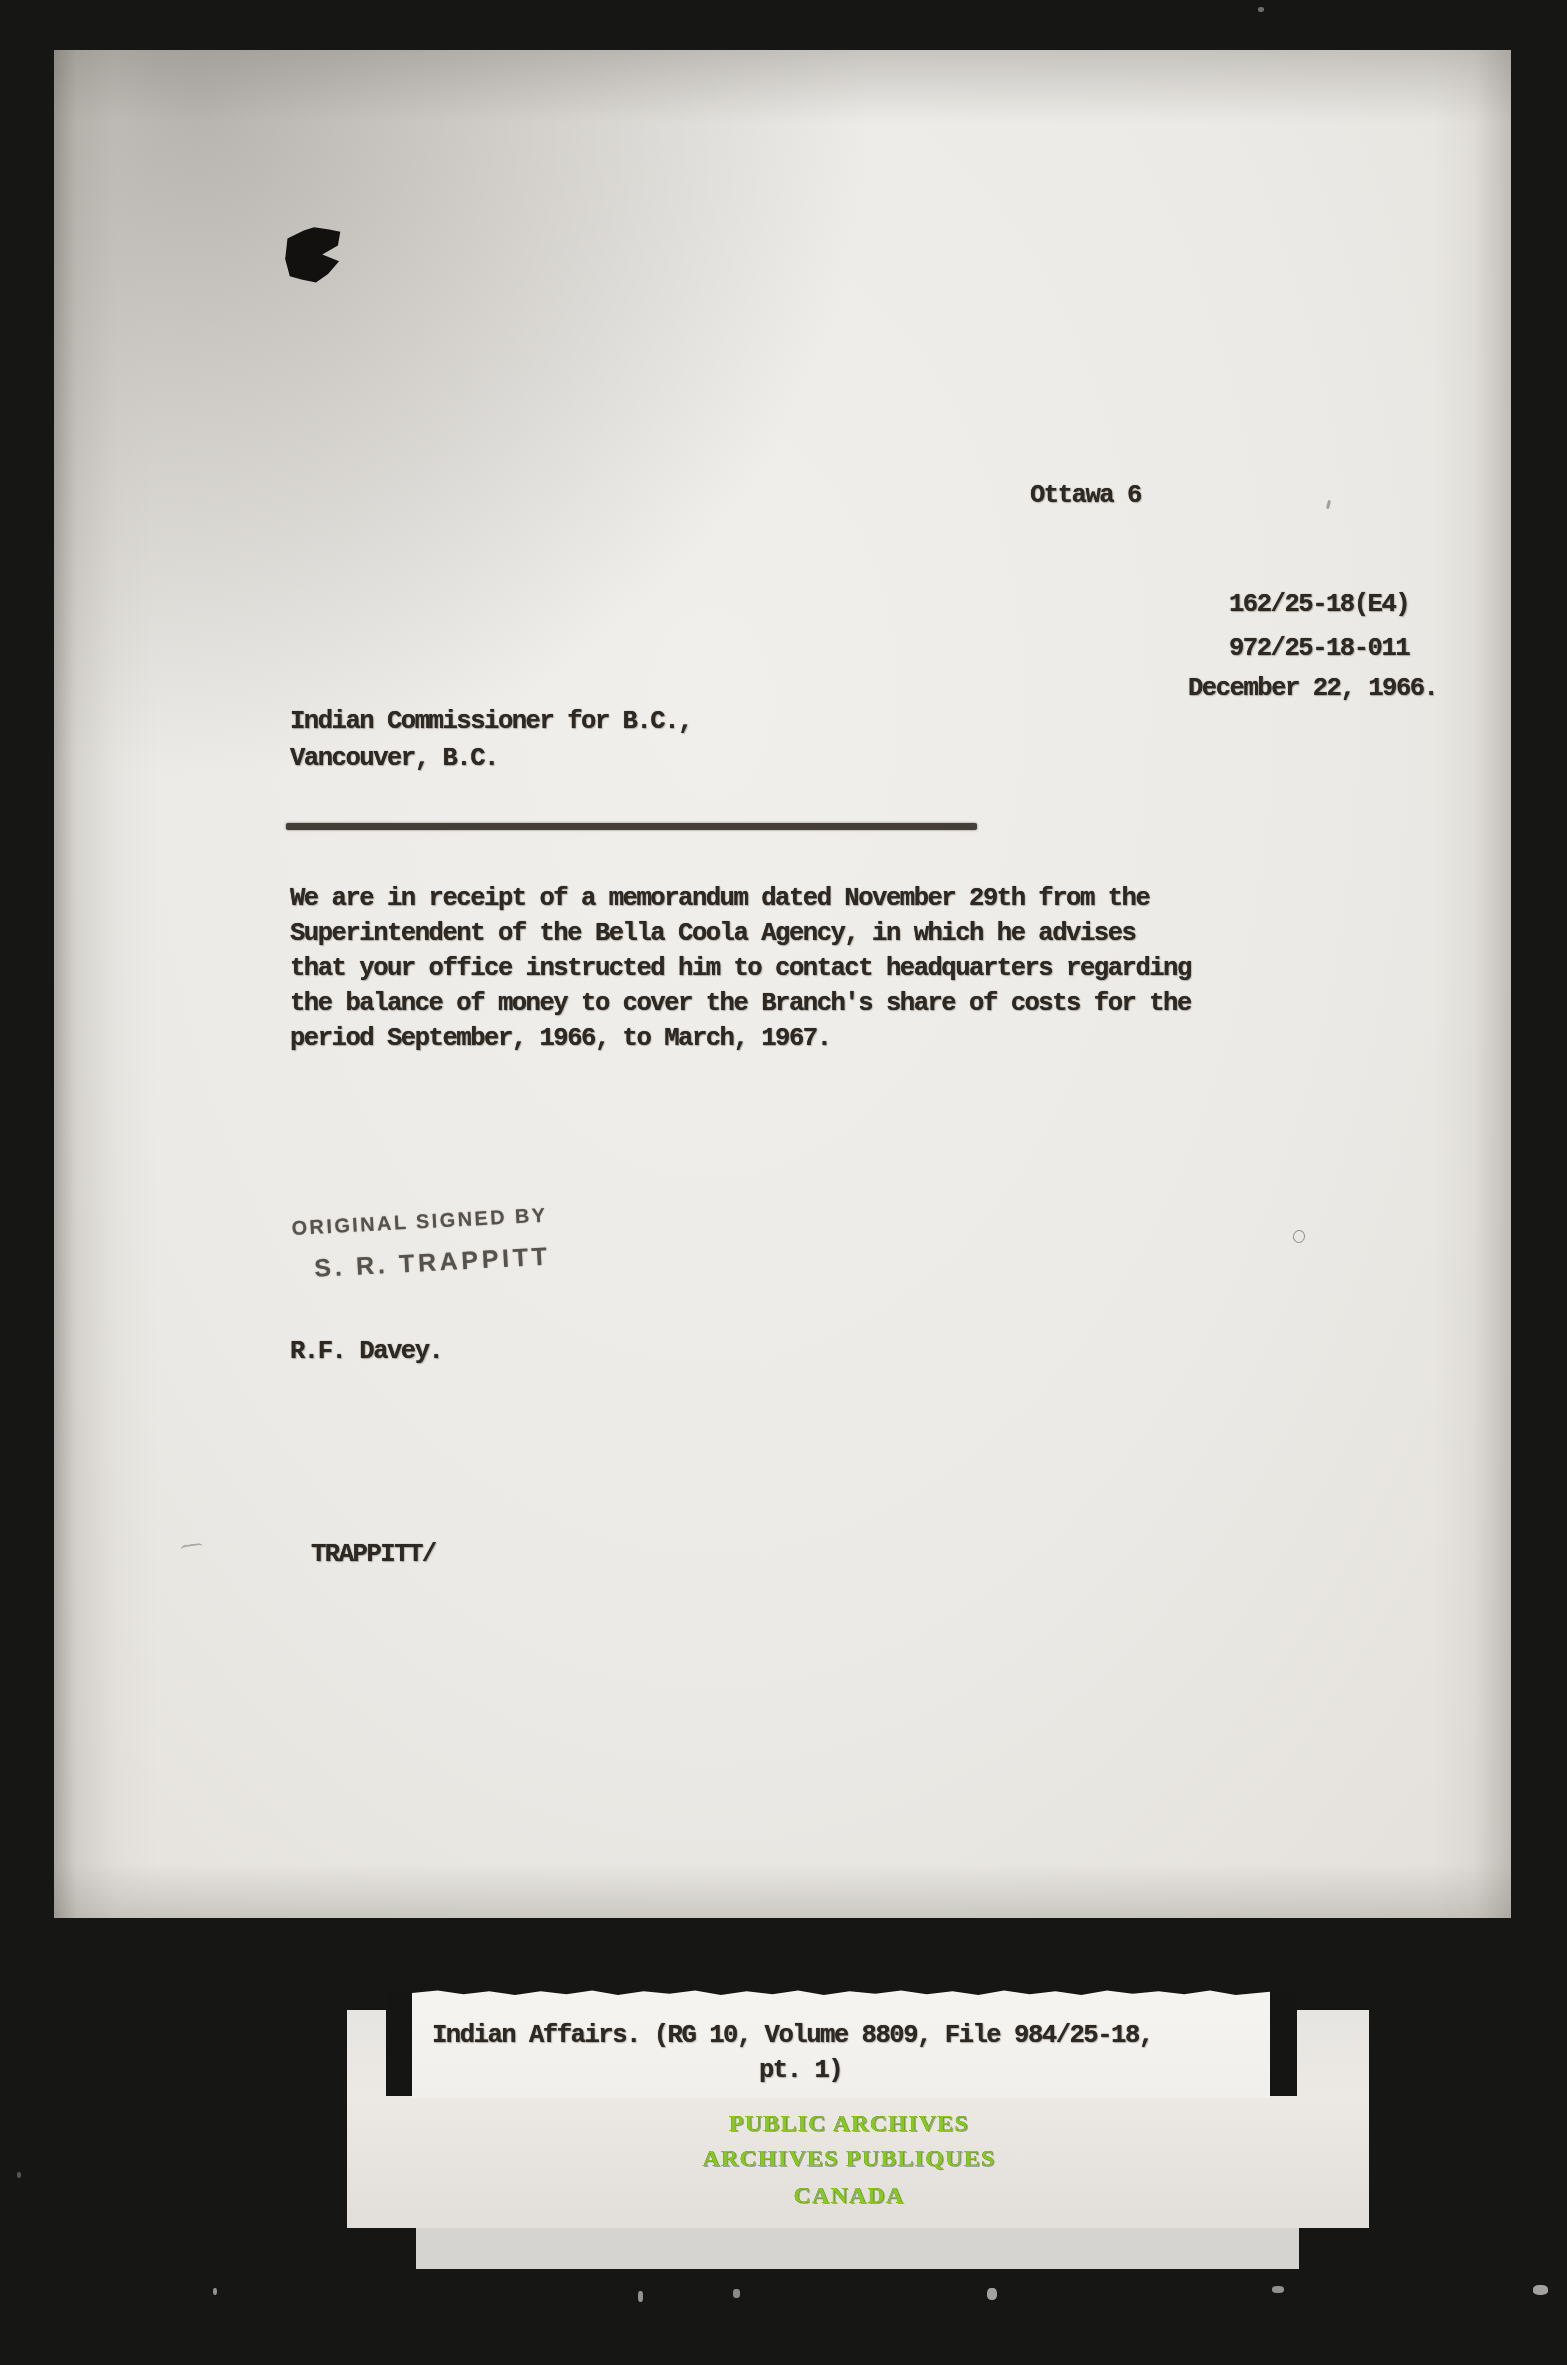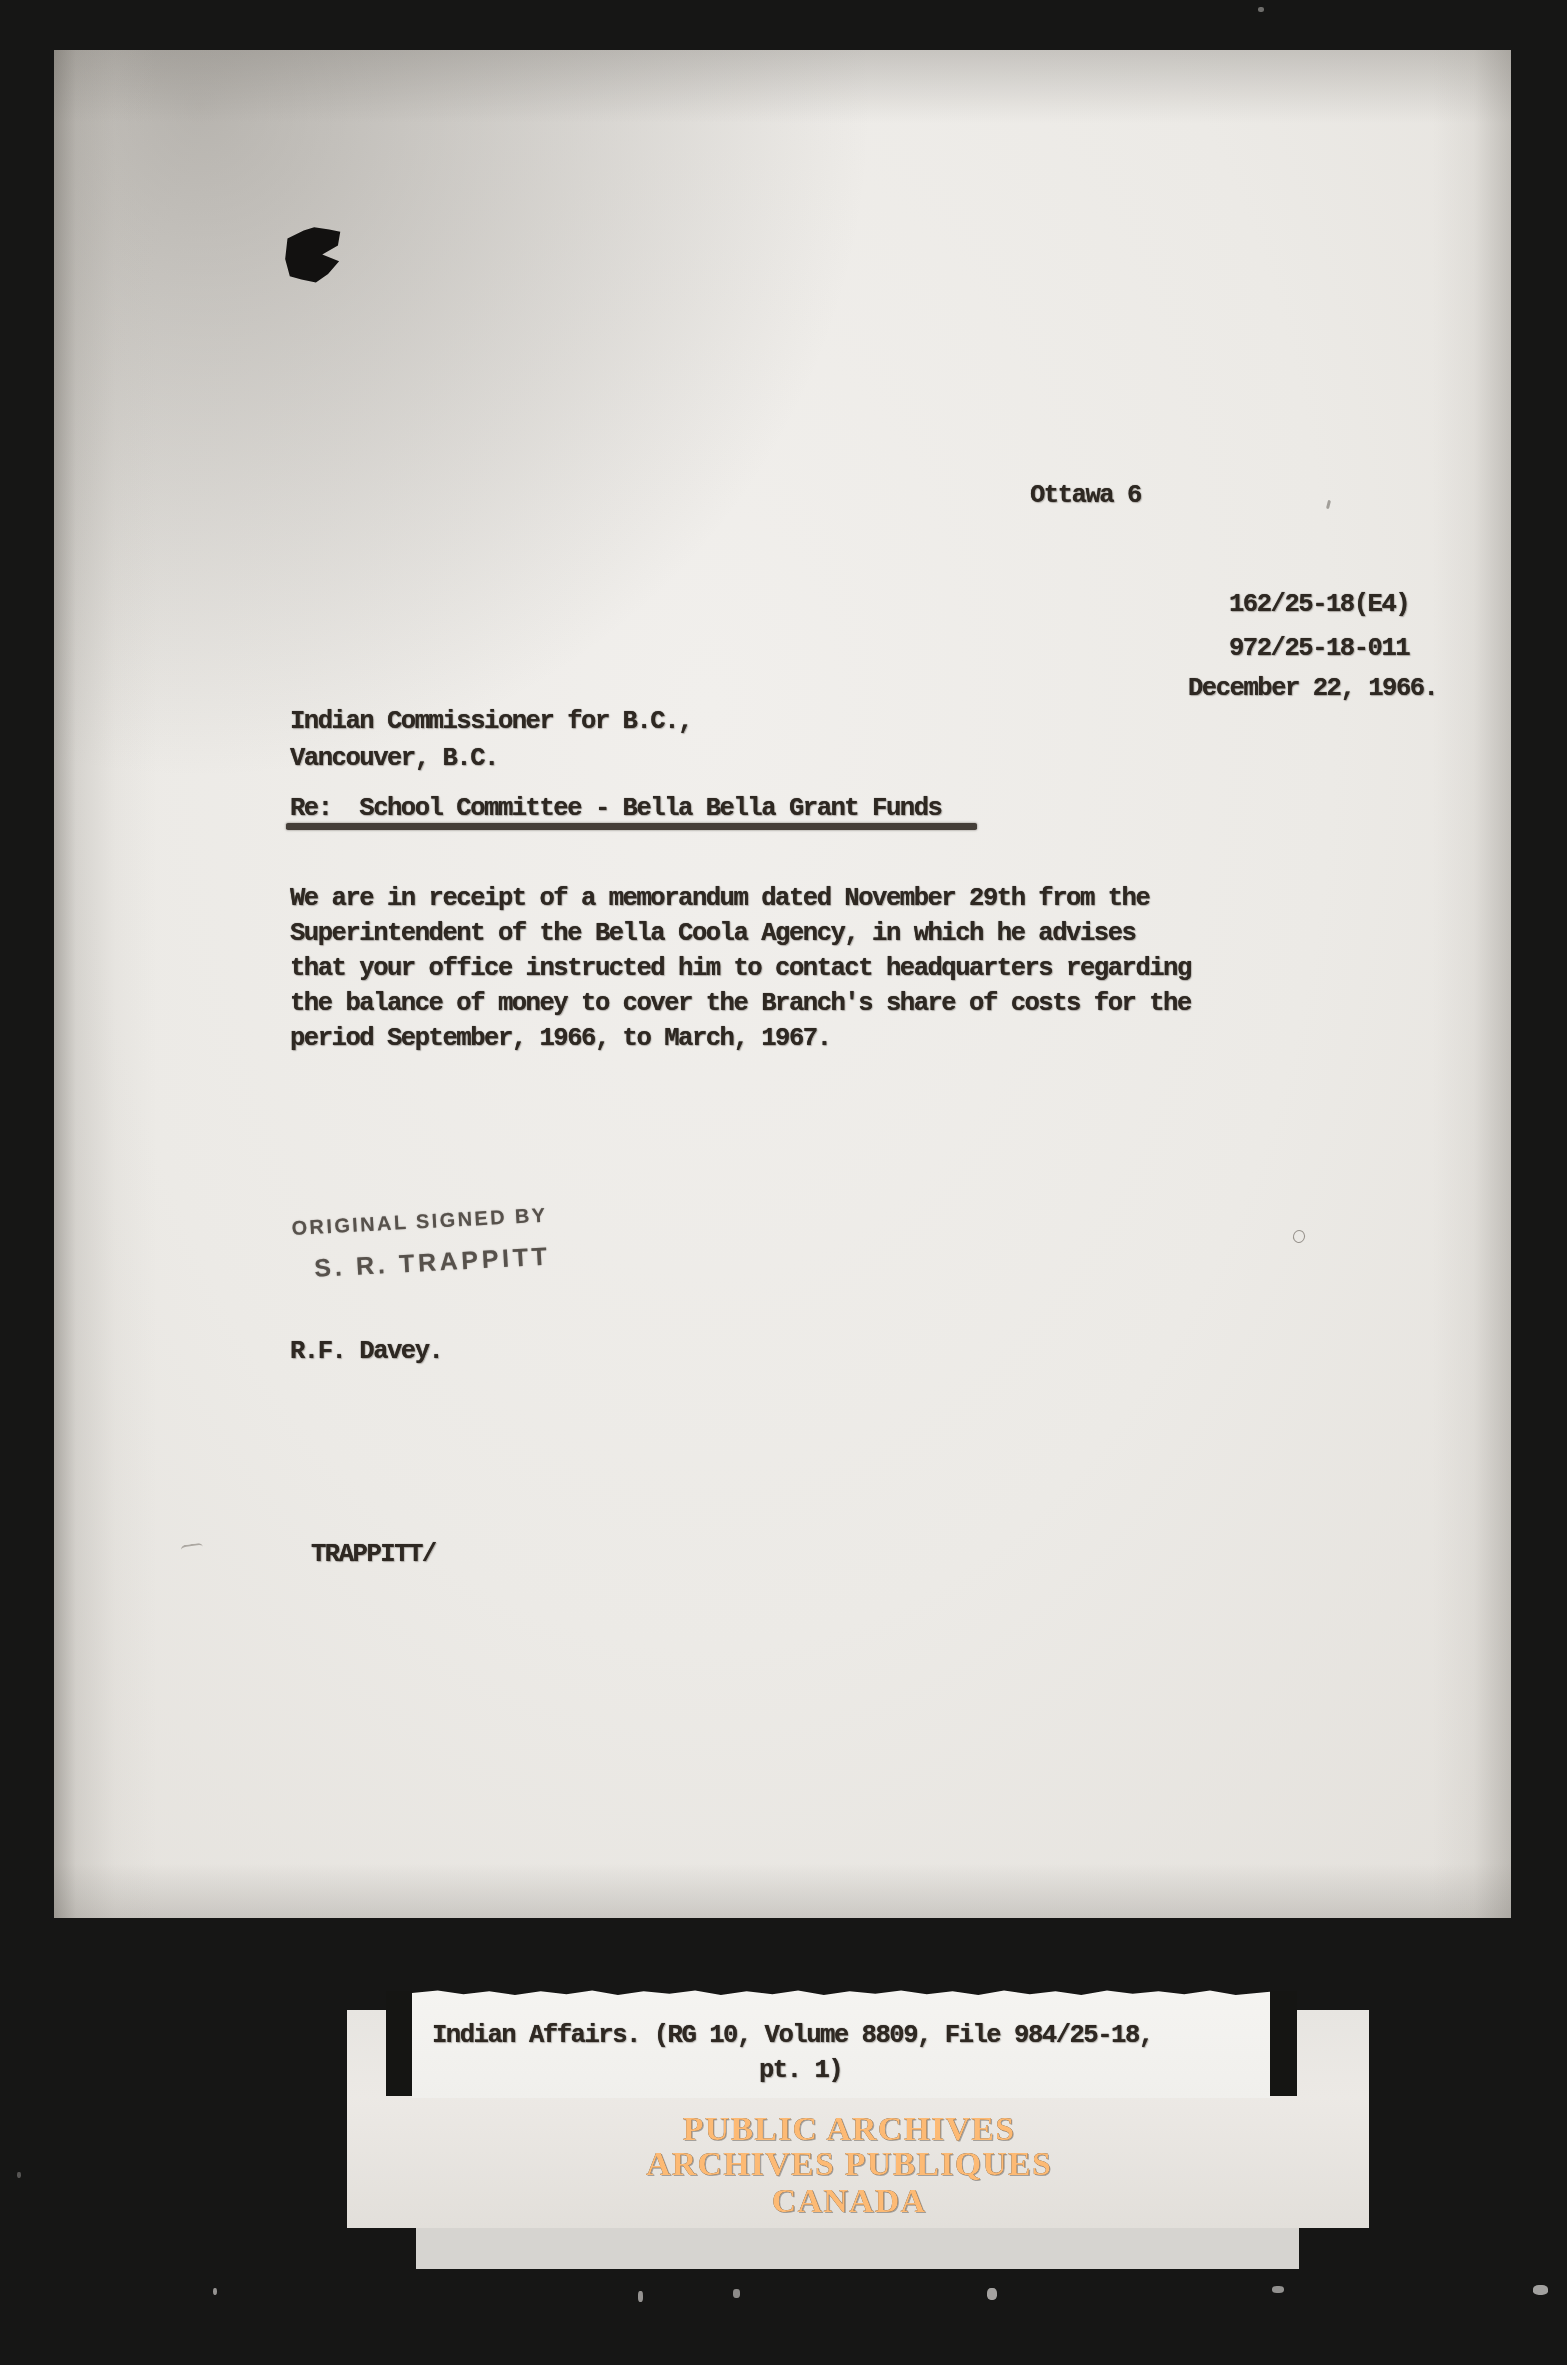--- a/index.html
+++ b/index.html
@@ -83,21 +83,21 @@
     clip-path:polygon(0% 3px,3% 0.6px,6% 4.3px,9% 1.2px,12% 4.9px,15% 1.2px,18% 4.3px,21% 0.6px,24% 4.9px,27% 1.2px,30% 3.7px,33% 0.6px,36% 4.9px,39% 1.2px,42% 4.3px,45% 0.6px,48% 4.9px,51% 1.2px,54% 3.7px,57% 0.6px,60% 4.3px,63% 1.2px,66% 4.9px,69% 0.6px,72% 4.3px,75% 1.2px,78% 4.9px,81% 0.6px,84% 3.7px,87% 1.2px,90% 4.3px,93% 0.6px,96% 4.9px,100% 1.8px,100% 100%,0% 100%);
   }
   .corner-mark{position:absolute;top:1991px;width:27px;height:105px;background:#151513;}
   .corner-mark.left{left:386px;}
   .corner-mark.right{left:1270px;}
   .citation-1{left:432px;top:2018px;}
   .citation-2{left:759px;top:2053px;}
   .institution{
     position:absolute;white-space:pre;
     font-family:"Liberation Serif","DejaVu Serif",serif;font-weight:700;
-    font-size:34px;letter-spacing:1.2px;color:#fdba74;
+    font-size:24px;letter-spacing:1.2px;color:#84cc16;
     text-shadow:0 0 0.6px rgba(36,32,28,.9), 1.2px 0.6px 0.6px rgba(36,32,28,.35);
     left:347px;width:1004px;text-align:center;
   }
   .inst-1{top:2110px;}
   .inst-2{top:2145px;}
   .inst-3{top:2182px;}
   .strip-low{
     position:absolute;left:416px;top:2228px;width:883px;height:41px;
     background:#d6d4d0;
   }
@@ -108,21 +108,20 @@
 <div class="page">
   <div class="ink-blotch"></div>
 
   <div class="type city-line" style="left:976px;top:428px;">Ottawa 6</div>
   <div class="type file-numbers" style="left:1131px;top:533px;">162/25-18(E4)
 972/25-18-011</div>
   <div class="type date-line" style="left:1134px;top:621px;">December 22, 1966.</div>
   <div class="type addressee" style="left:236px;top:653px;">Indian Commissioner for B.C.,
 Vancouver, B.C.</div>
 
-  <div class="type subject" style="left:236px;top:741px;">Re:  School Committee - Bella Bella Grant Funds</div>
   <div class="subject-underline" style="left:232px;top:773px;"></div>
 
   <div class="type para-1" style="left:236px;top:831px;">We are in receipt of a memorandum dated November 29th from the
 Superintendent of the Bella Coola Agency, in which he advises
 that your office instructed him to contact headquarters regarding
 the balance of money to cover the Branch's share of costs for the
 period September, 1966, to March, 1967.</div>
 
   <div class="received-stamp" style="left:237px;top:1167px;">
     <div class="stamp-l1">ORIGINAL SIGNED BY</div>

